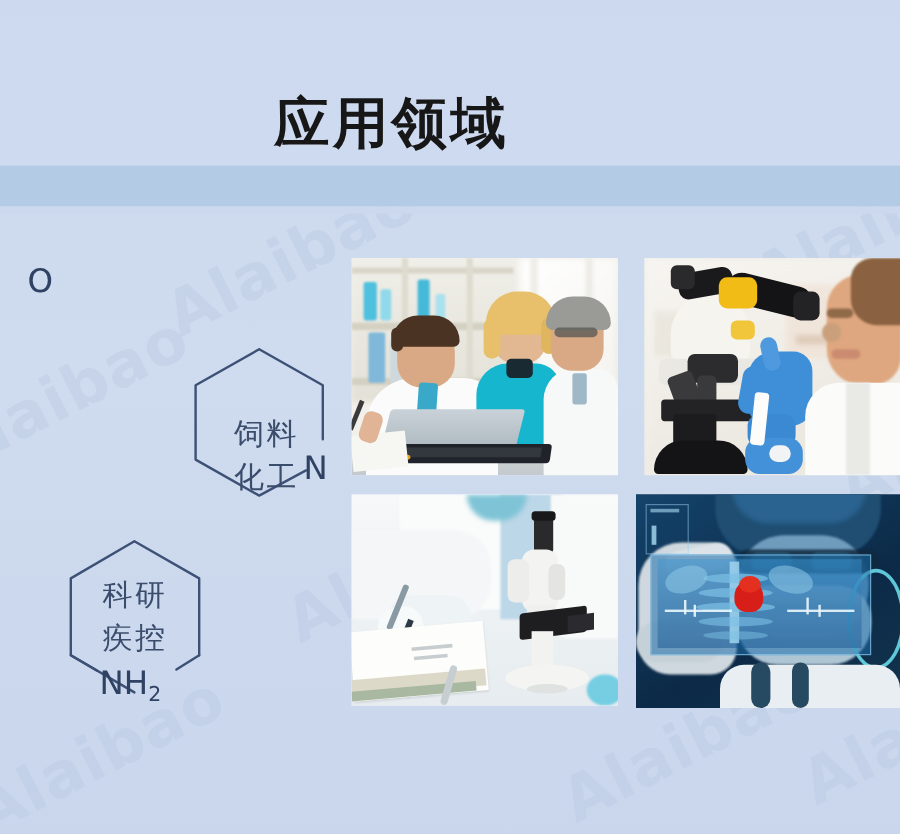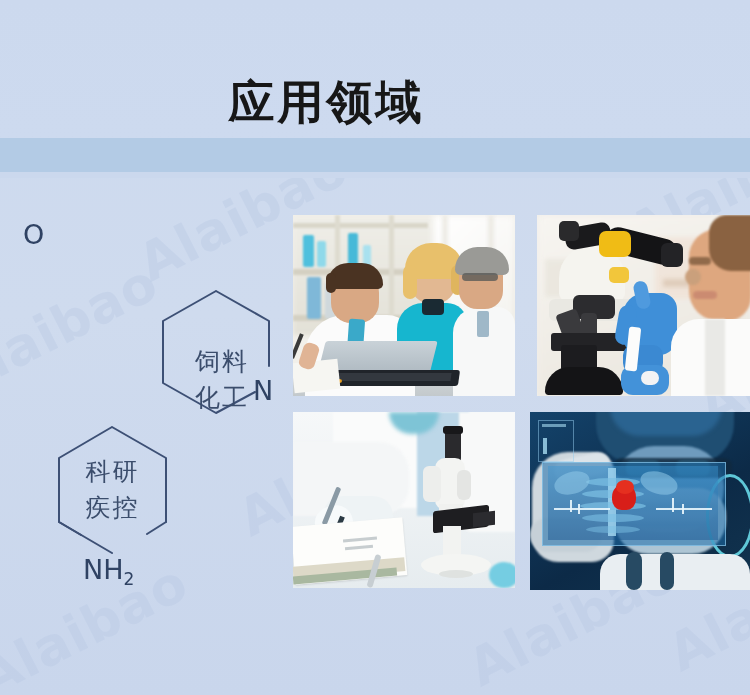--- a/index.html
+++ b/index.html
@@ -82,21 +82,21 @@
 
       <path d="M57 3 L110 33 L110 78 M96 104 L57 125 L4 95 L4 33 L57 3" fill="none" stroke="#3d5075" stroke-width="2" stroke-linecap="round" stroke-linejoin="round"></path>
     </svg>
     <div class="hex-label" style="padding-left:6px;padding-bottom:6px;justify-content:flex-end;">
       <span>饲料</span>
       <span>化工</span>
     </div>
   </div>
   <div class="atom" style="left:253px;top:375px;">N</div>
 
-  <div class="hexwrap" style="left:55px;top:424px;width:115px;height:132px;text-decoration:underline;">
+  <div class="hexwrap" style="left:55px;top:448px;width:115px;height:132px;text-decoration:underline;">
     <svg width="115" height="132" viewBox="0 0 115 132">
 
       <path d="M57 3 L111 34 L111 98 M90 117 M57 129 L4 98 L4 34 L57 3" fill="none" stroke="#3d5075" stroke-width="2" stroke-linecap="round" stroke-linejoin="round"></path>
       <path d="M111 98 L92 110" fill="none" stroke="#3d5075" stroke-width="2" stroke-linecap="round"></path>
       <path d="M4 98 L26 111" fill="none" stroke="#3d5075" stroke-width="2" stroke-linecap="round"></path>
     </svg>
     <div class="hex-label" style="padding-bottom:12px;">
       <span>科研</span>
       <span>疾控</span>
     </div>

